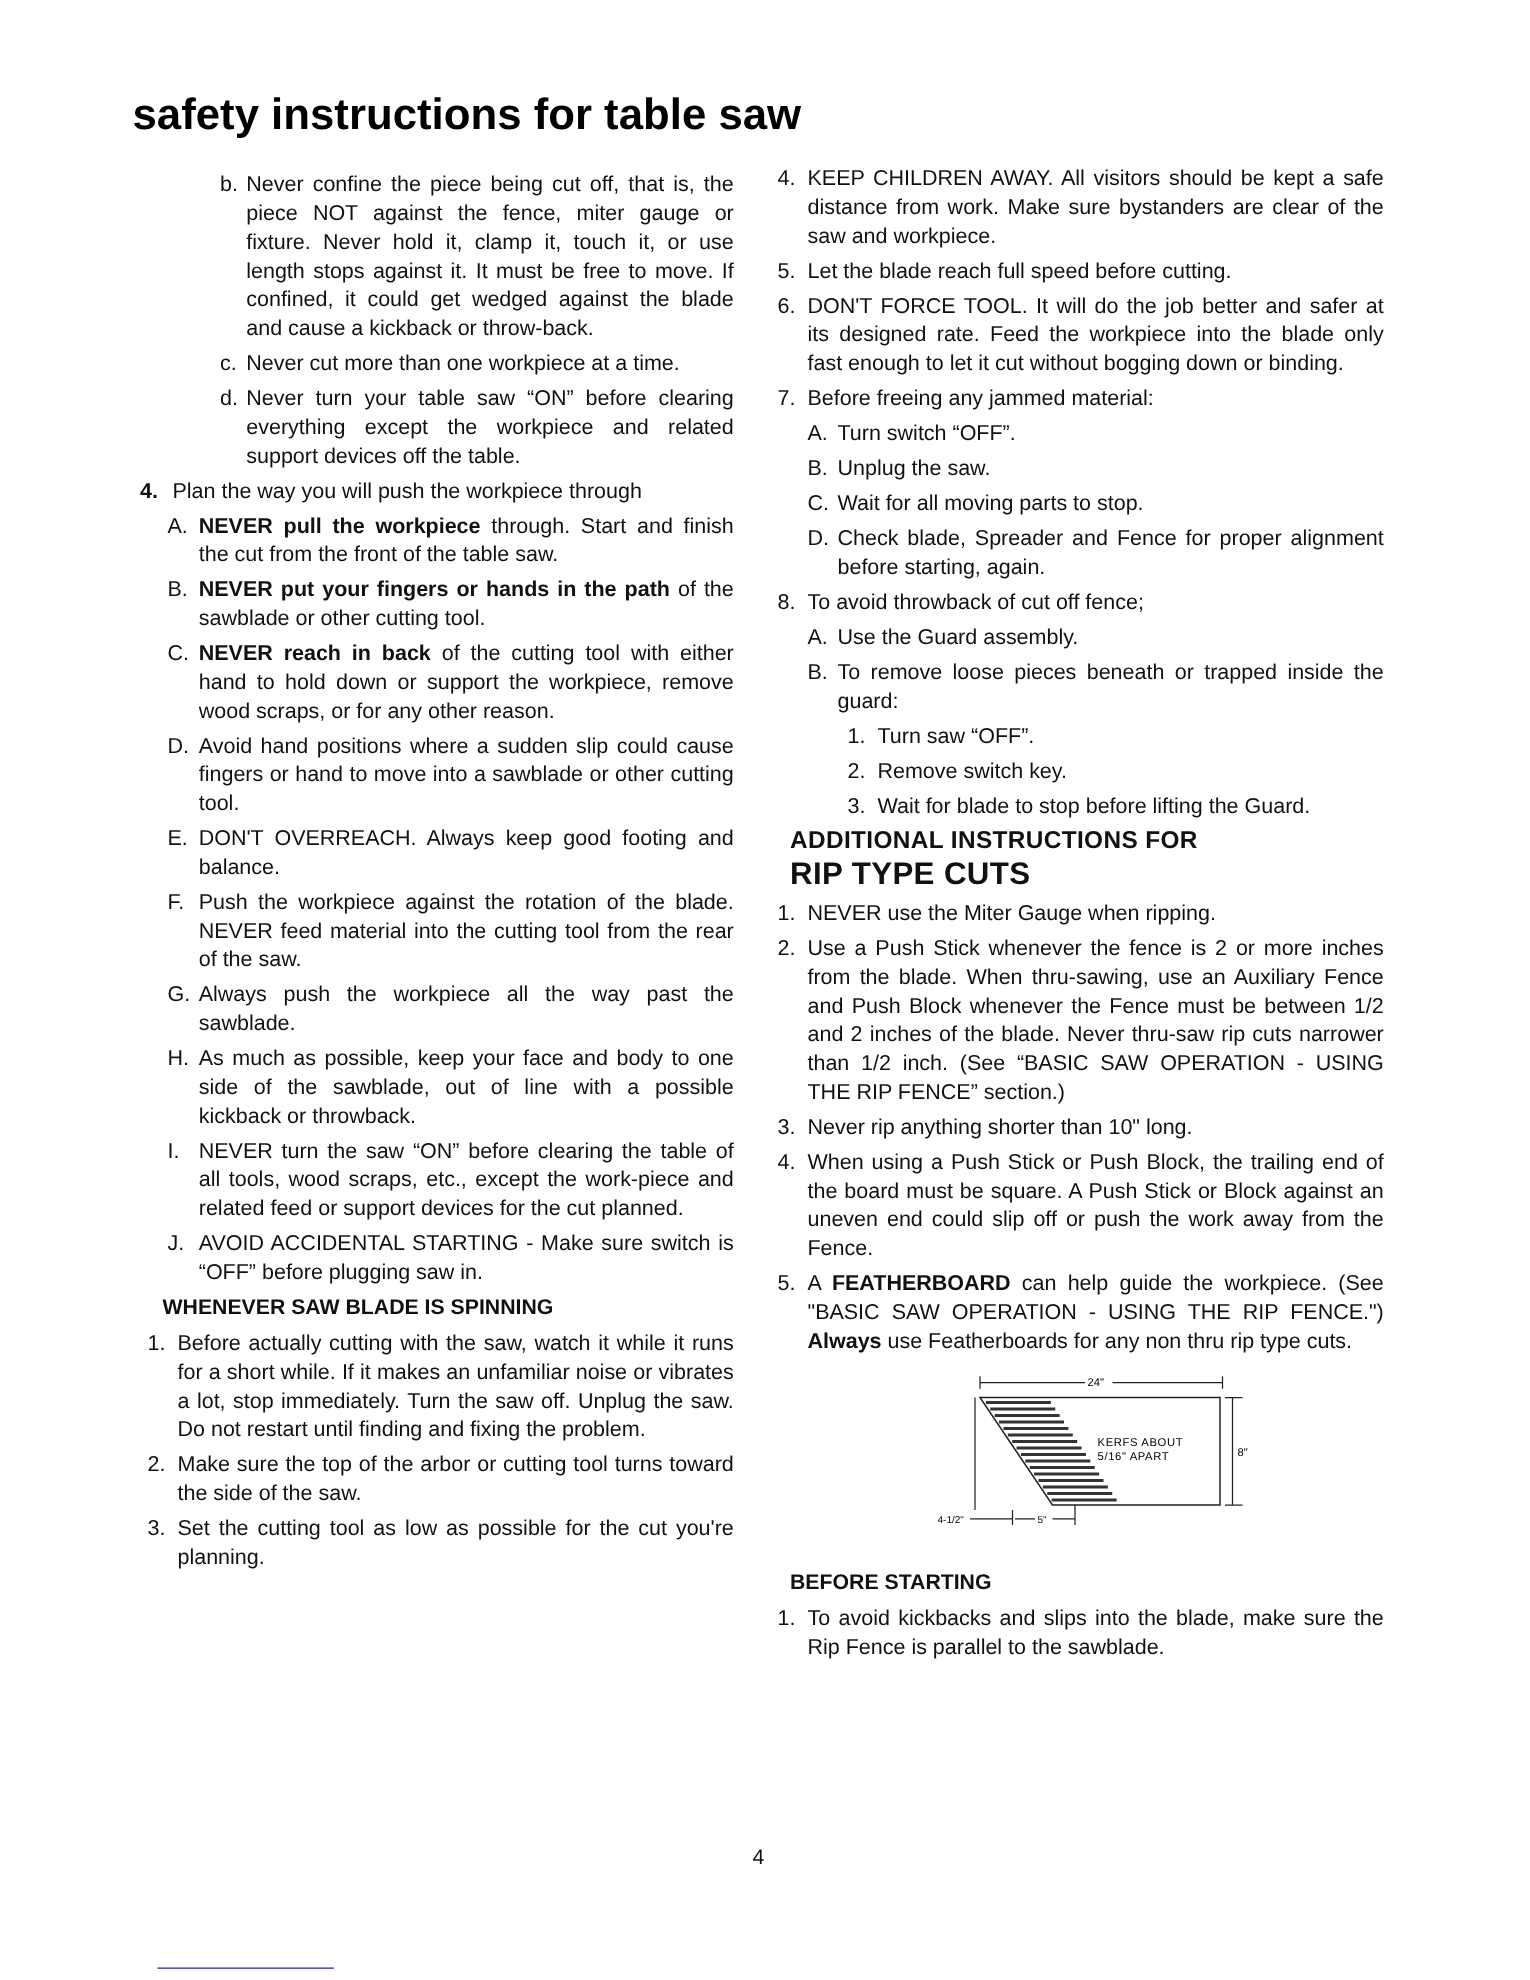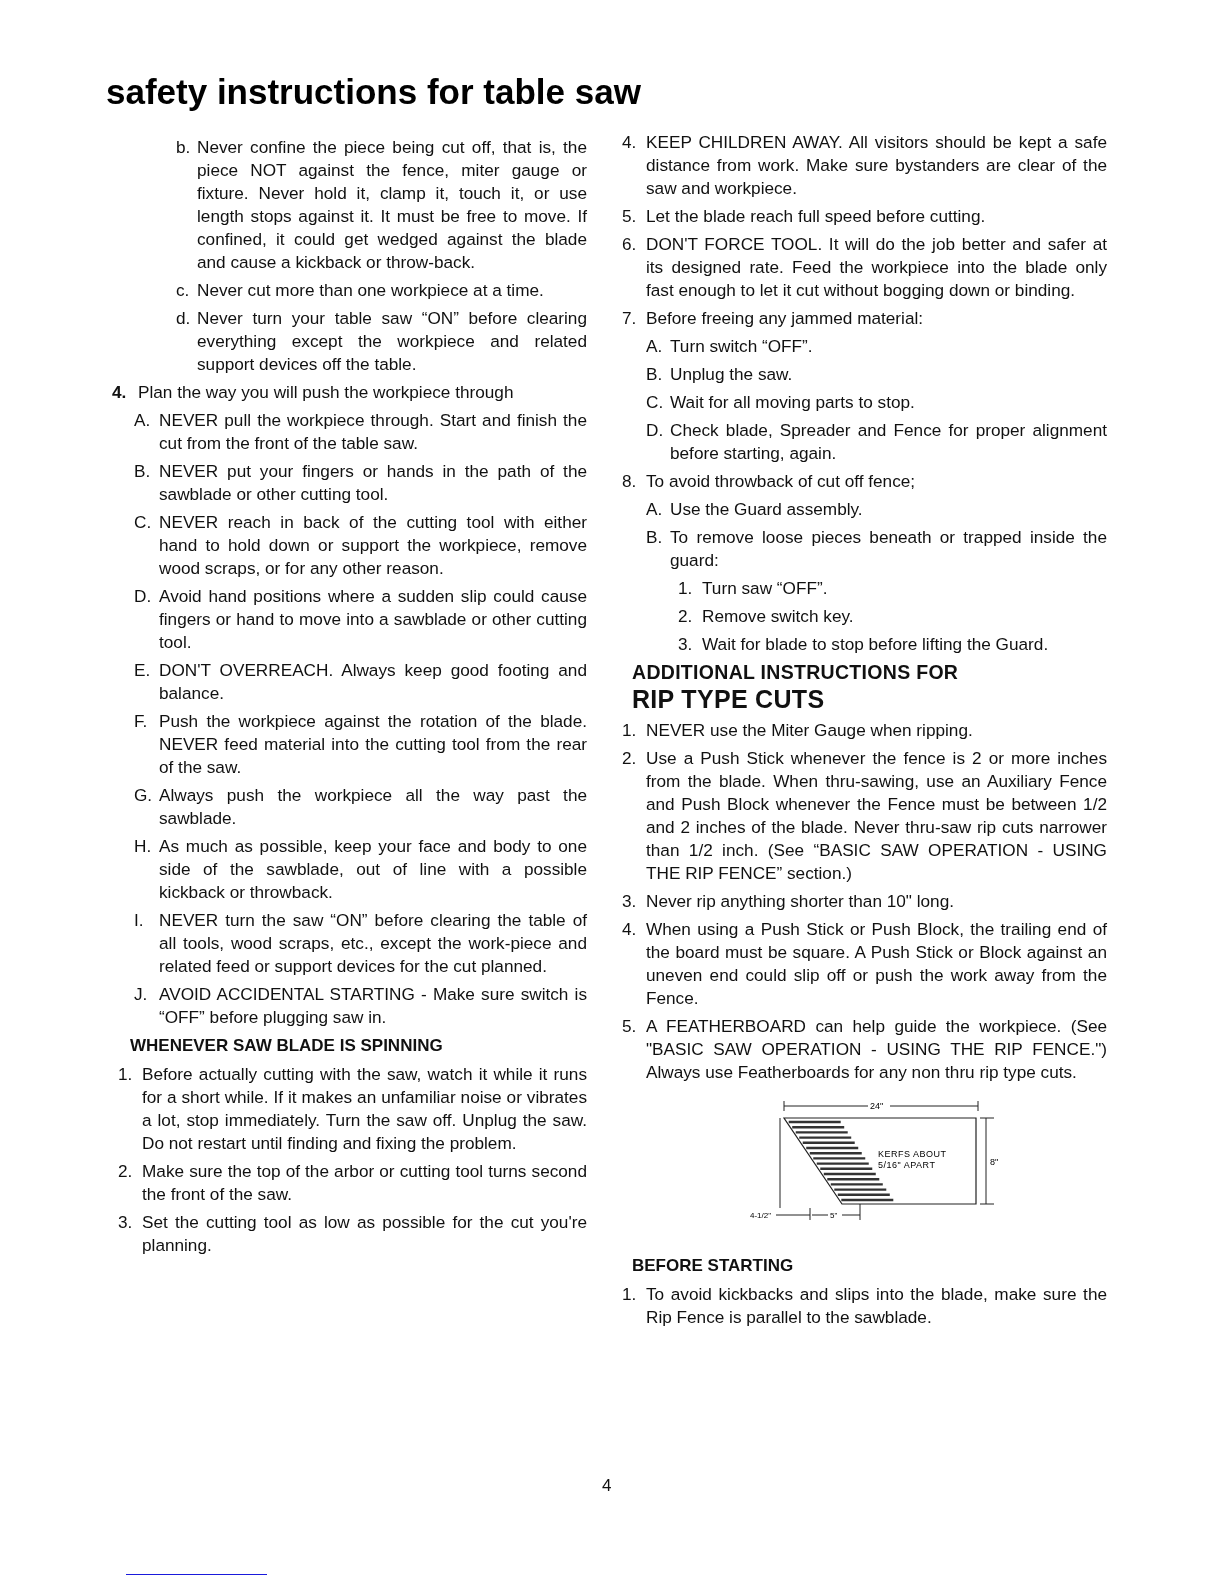--- a/index.html
+++ b/index.html
@@ -20,21 +20,21 @@
   .lvl-alpha { padding-left: 22px; }
   .lvl-alpha .lbl { width: 25px; }
   .lvl-num { padding-left: 6px; }
   .lvl-num .lbl { width: 24px; }
   .lvl-num-r { padding-left: 0px; }
   .lvl-num-r .lbl { width: 24px; }
   .lvl-alpha-r { padding-left: 24px; }
   .lvl-alpha-r .lbl { width: 24px; }
   .lvl-sub-r { padding-left: 56px; }
   .lvl-sub-r .lbl { width: 24px; }
-  b { font-weight: normal; }
+  b { font-weight: bold; }
   .subhead { font-weight: bold; font-size: 17px; margin: 2px 0 6px 18px; }
   .warning-box { border: 2px solid #222; padding: 4px 8px 6px 10px; margin: 4px 0 8px 0;
                  font-weight: bold; font-size: 17.5px; line-height: 23px; text-align: justify; }
   .sec-head1 { font-weight: bold; font-size: 19.5px; margin: 2px 0 0 10px; letter-spacing: 0.3px; }
   .sec-head2 { font-weight: bold; font-size: 25px; margin: 4px 0 8px 10px; letter-spacing: 0.3px; }
   .diagram { position: relative; width: 300px; height: 140px; margin: 12px 0 18px 128px; }
   .before-head { font-weight: bold; font-size: 17px; margin: 10px 0 6px 10px; }
   .page-num { position: absolute; left: 602px; top: 1476px; font-size: 17px; }
   .foot-line { position: absolute; left: 126px; top: 1574px; width: 141px; height: 1px; background: #1a1adc; }
   .kerf-label { font-size: 9px; letter-spacing: 0.5px; }
@@ -108,21 +108,21 @@
 
   <div class="subhead">WHENEVER SAW BLADE IS SPINNING</div>
 
   <div id="spinning-items">
       <div class="item lvl-num">
         <span class="lbl">1.</span>
         <span class="txt">Before actually cutting with the saw, watch it while it runs for a short while.  If it makes an unfamiliar noise or vibrates a lot, stop immediately.  Turn the saw off. Unplug the saw.  Do not restart until finding and fixing the problem.</span>
       </div>
       <div class="item lvl-num">
         <span class="lbl">2.</span>
-        <span class="txt">Make sure the top of the arbor or cutting tool turns second the front of the saw.</span>
+        <span class="txt">Make sure the top of the arbor or cutting tool turns toward the side of the saw.</span>
       </div>
       <div class="item lvl-num">
         <span class="lbl">3.</span>
         <span class="txt">Set the cutting tool as low as possible for the cut you're planning.</span>
       </div>
     </div>
 </div>
 
 <div class="col col-right">
   <div id="right-items">

